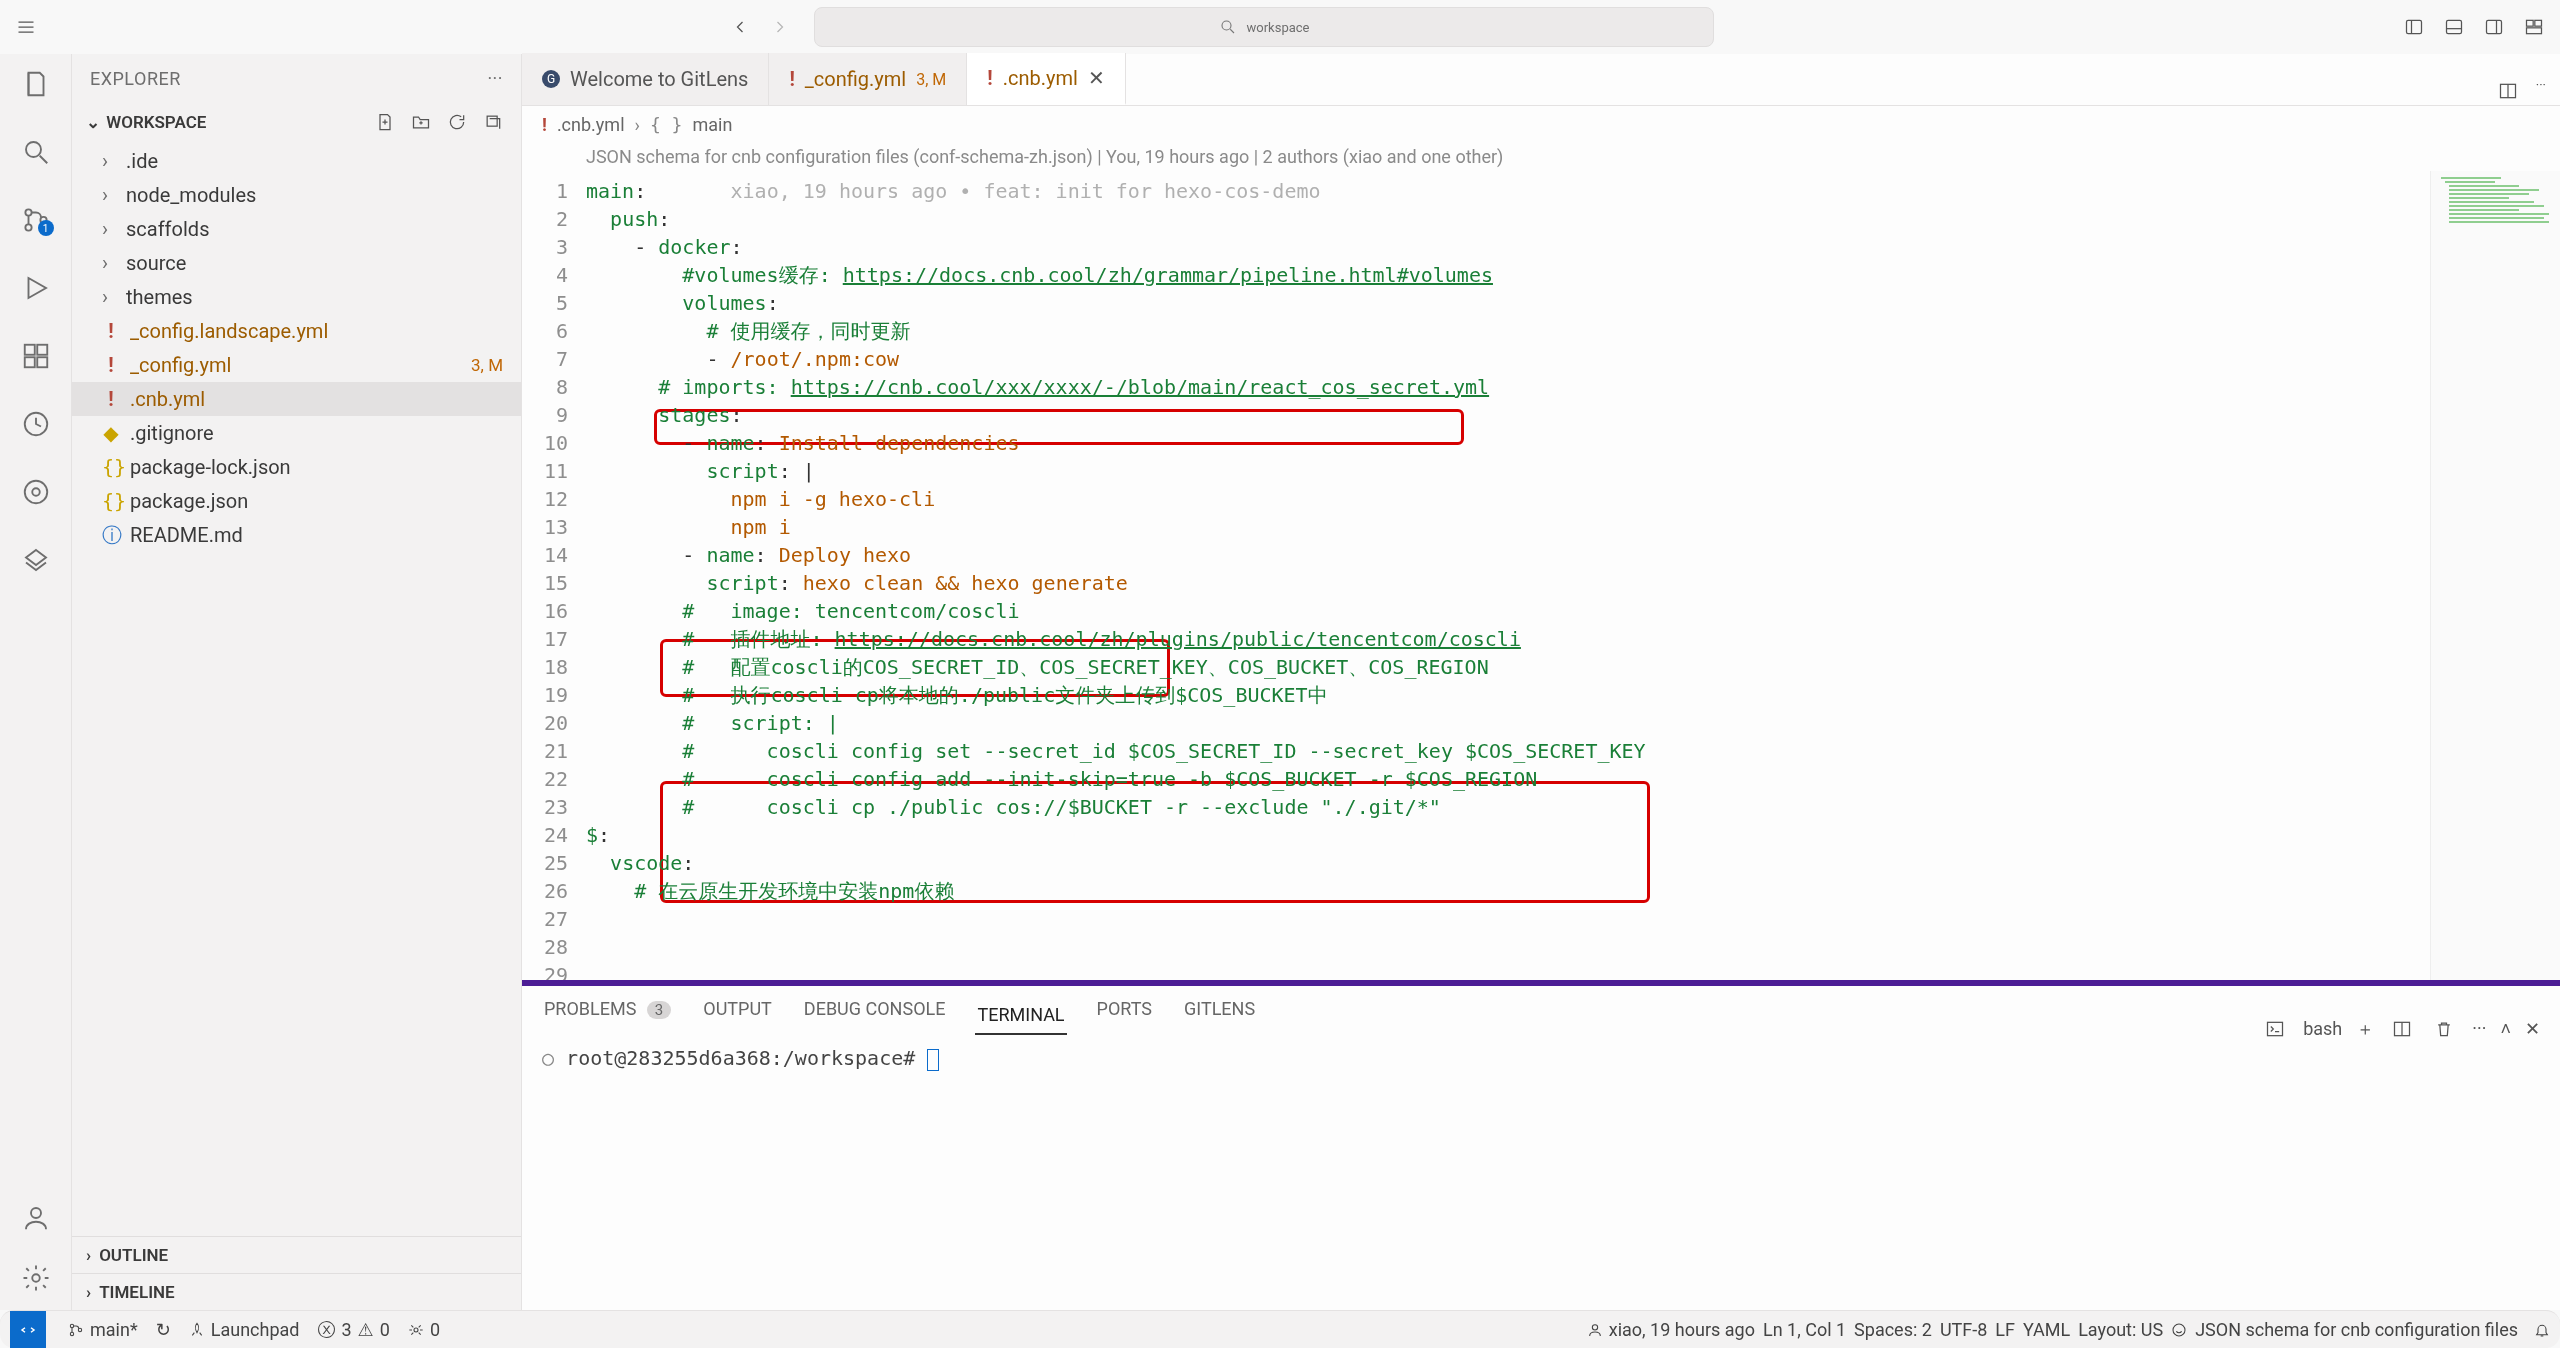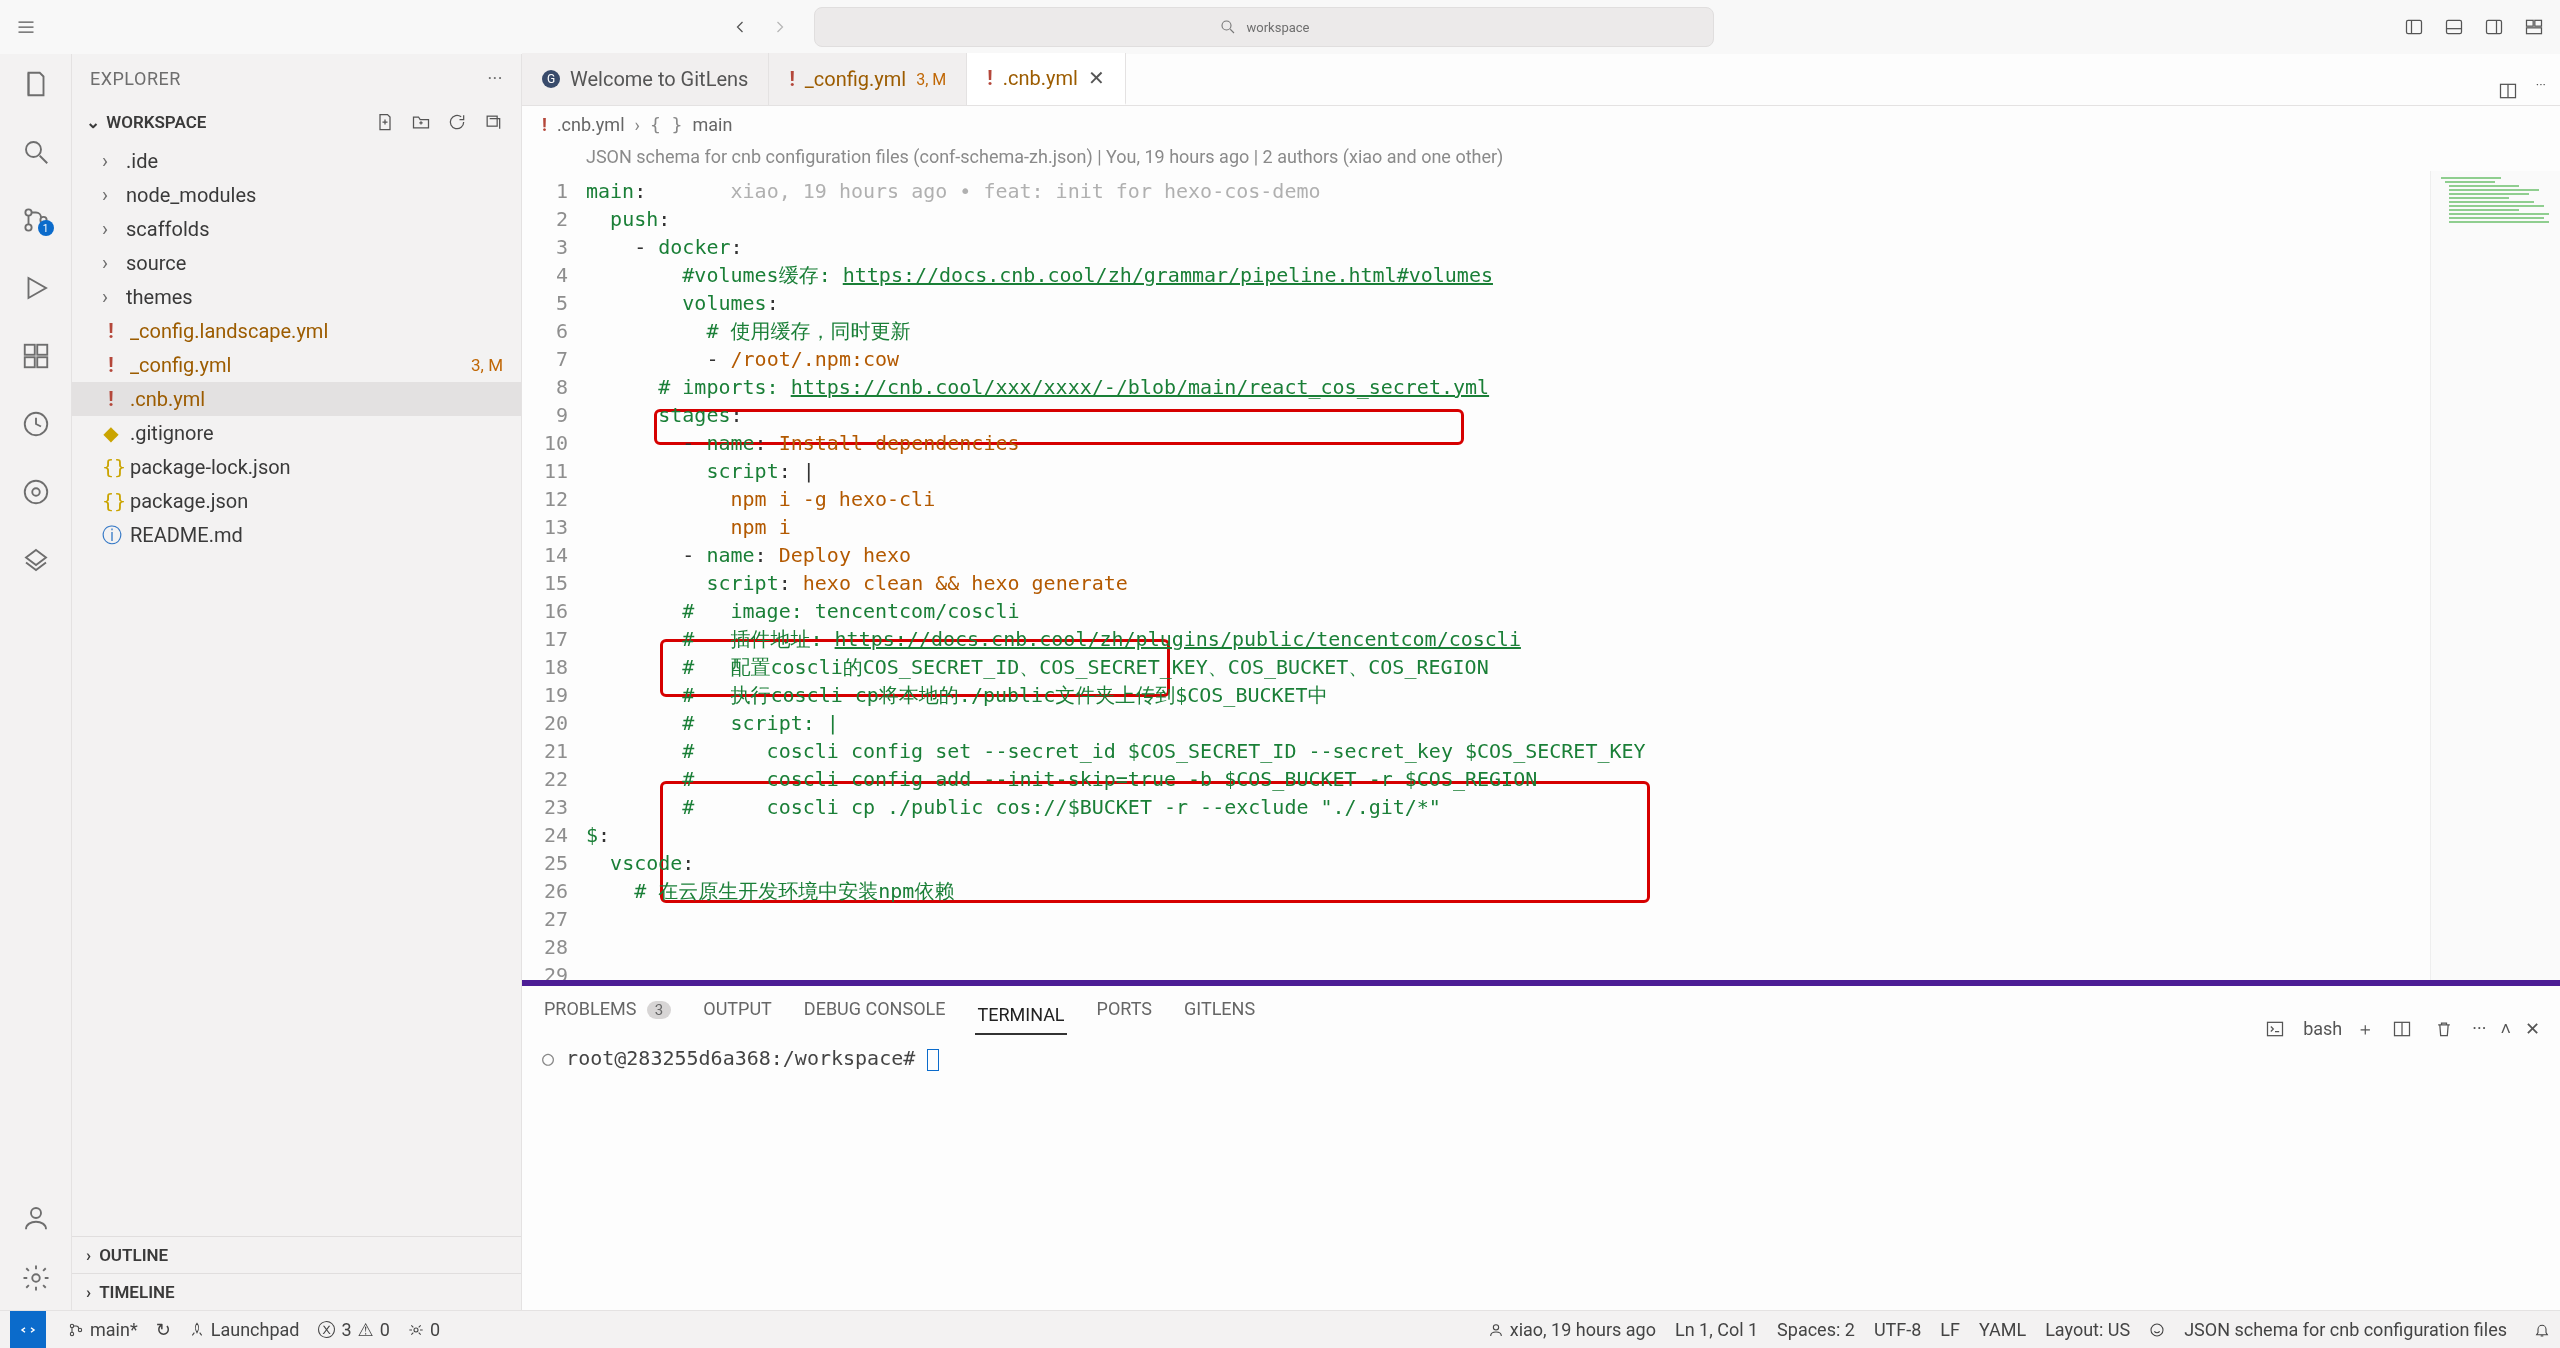--- a/index.html
+++ b/index.html
@@ -85,24 +85,24 @@
   .panel { height:330px; border-top:6px solid #4c1d95; display:flex; flex-direction:column; background:#fdfdfd; }
   .panel-tabs { height:46px; display:flex; align-items:center; gap:28px; padding:0 20px; border-bottom:1px solid transparent; color:#666; font-size:18px; }
   .panel-tabs .ptab { padding:8px 2px; }
   .panel-tabs .ptab.active { border-bottom:2px solid #333; color:#222;margin-top:13px; }
   .panel-tabs .count { background:#d7d5d5; border-radius:10px; padding:0 8px; font-size:15px; margin-left:6px; }
   .panel-tabs .pright { margin-left:auto; display:flex; gap:14px; align-items:center; color:#555;margin-top:40px; }
   .terminal-body { flex:1; padding:14px 20px; font-family:Menlo, Consolas, monospace; font-size:20px; color:#444; }
   .cursorbox { display:inline-block; width:12px; height:22px; border:1px solid #0b6bcb; vertical-align:middle; }
 
   
-  .statusbar { height:38px; background:#f3f2f2; border-top:1px solid #e4e2e2; display:flex; align-items:center; padding:0 10px; font-size:18px; color:#444; gap:18px; }
+  .statusbar { height:38px; background:#f3f2f2; border-top:1px solid #e4e2e2; display:flex; align-items:center; padding:0 10px; font-size:18px; color:#444; gap:18px;border-radius:14px; }
   .statusleft { background:#0b6bcb; color:#fff; width:36px; height:38px; display:flex; align-items:center; justify-content:center; margin-right:4px; }
   .status-item { display:flex; align-items:center; gap:6px; }
-  .statusbar .right { margin-left:auto; display:flex; align-items:center; gap:19px; }
+  .statusbar .right { margin-left:auto; display:flex; align-items:center; gap:8px; }
   .bell { margin-left:8px; }
   .chevron::before { content:"›"; color:#888; }
   .mono { font-family:Menlo, Consolas, monospace; }
 </style>
 </head>
 <body>
 
 <div class="app">
 
   <div class="titlebar">

